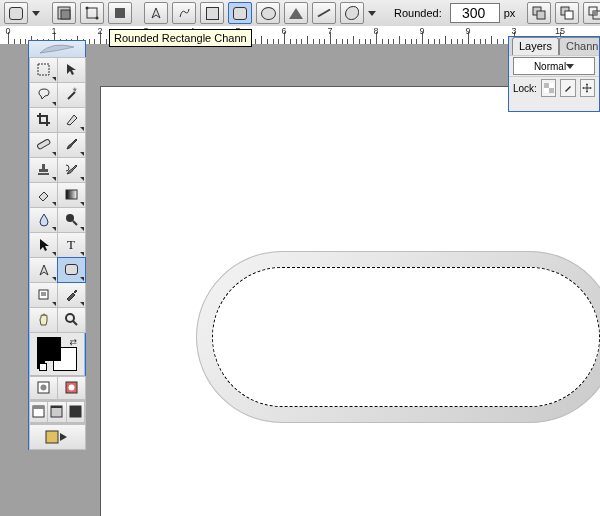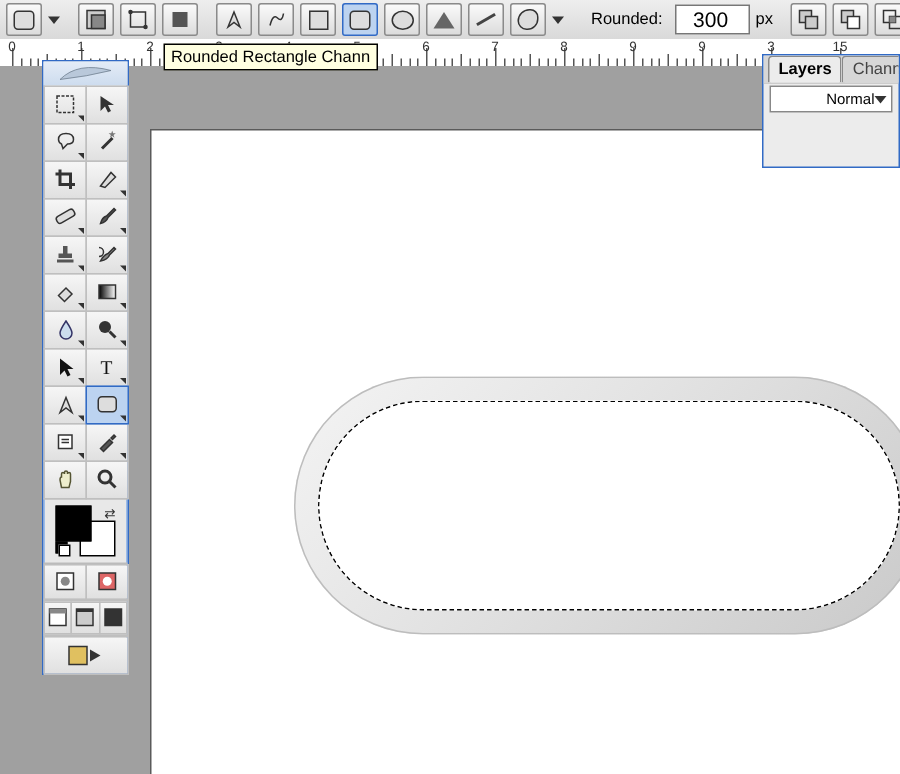--- a/index.html
+++ b/index.html
@@ -48,24 +48,24 @@
   .swatch.bg{bottom:0;right:0;background:#fff}
   .mini-swap{position:absolute;top:0;right:0;font-size:9px;color:#333}
   .mini-def{position:absolute;bottom:0;left:0;width:10px;height:10px}
   .mini-def .a{position:absolute;width:6px;height:6px;border:1px solid #000;background:#000;top:0;left:0}
   .mini-def .b{position:absolute;width:6px;height:6px;border:1px solid #000;background:#fff;bottom:0;right:0}
   .mask-row,.mode-row,.jump-row{display:grid;grid-template-columns:1fr 1fr;border-top:1px solid #bbb}
   .mask-row .tool,.mode-row .tool,.jump-row .tool{height:22px}
   
   .layers{position:absolute;top:36px;right:0;width:90px;height:74px;background:#ececec;border:1px solid #316ac5;z-index:30;overflow:hidden}
   .tabbar{height:18px;display:flex;align-items:flex-end;background:#d7d7d7;padding-left:3px;gap:0}
-  .ptab{height:17px;padding:0 6px;border:1px solid #888;border-bottom:none;background:#ececec;border-radius:3px 3px 0 0;font-weight:bold;line-height:16px}
+  .ptab{height:17px;padding:0 6px;border:1px solid #888;border-bottom:none;background:#ececec;border-radius:3px 3px 0 0;font-weight:normal;line-height:16px}
   .ptab.inactive{background:#d7d7d7;color:#444;font-weight:normal}
   .panel-row{display:flex;align-items:center;height:20px;padding:0 4px;gap:4px;border-top:1px solid #ccc}
-  .combo{flex:1;height:16px;border:1px solid #888;background:#fff;font-size:10px;padding:0 3px;display:flex;align-items:center;justify-content:flex-end}
+  .combo{flex:1;height:16px;border:1px solid #888;background:#fff;font-size:10px;padding:0 3px;display:flex;align-items:center;justify-content:center}
   .lock-row{border-top:1px solid #ccc;height:22px;display:flex;align-items:center;padding:0 4px;gap:4px;font-size:10px}
   .lock-btn{width:16px;height:16px;border:1px solid #999;background:#f4f4f4;display:flex;align-items:center;justify-content:center}
 </style>
 </head>
 <body>
 
 <div class="options-bar">
   <div class="opt-btn">
     <div class="rr"></div>
   </div>
@@ -488,13 +488,34 @@
   <div class="tabbar">
     <div class="ptab">Layers</div>
     <div class="ptab inactive">Chann</div>
   </div>
   <div class="panel-row">
     <div class="combo">
       <span>Normal</span>
       <span class="chev"></span>
     </div>
   </div>
+  <div class="lock-row">
+    <span>Lock:</span>
+    <div class="lock-btn">
+        <svg width="10" height="10">
+          <rect width="10" height="10" fill="#fff"></rect>
+          <rect width="5" height="5" fill="#bbb"></rect>
+          <rect x="5" y="5" width="5" height="5" fill="#bbb"></rect>
+        </svg>
+      </div>
+    <div class="lock-btn">
+        <svg width="10" height="10">
+          <path d="M2 8 L7 3 L8 4 L3 9 Z" fill="#333"></path>
+        </svg>
+      </div>
+    <div class="lock-btn">
+        <svg width="10" height="10">
+          <path d="M5 1 L5 9 M1 5 L9 5" stroke="#333"></path>
+          <path d="M5 0 L4 2 L6 2 Z M5 10 L4 8 L6 8 Z M0 5 L2 4 L2 6 Z M10 5 L8 4 L8 6 Z" fill="#333"></path>
+        </svg>
+      </div>
+  </div>
 </div>
 
 </body></html>

